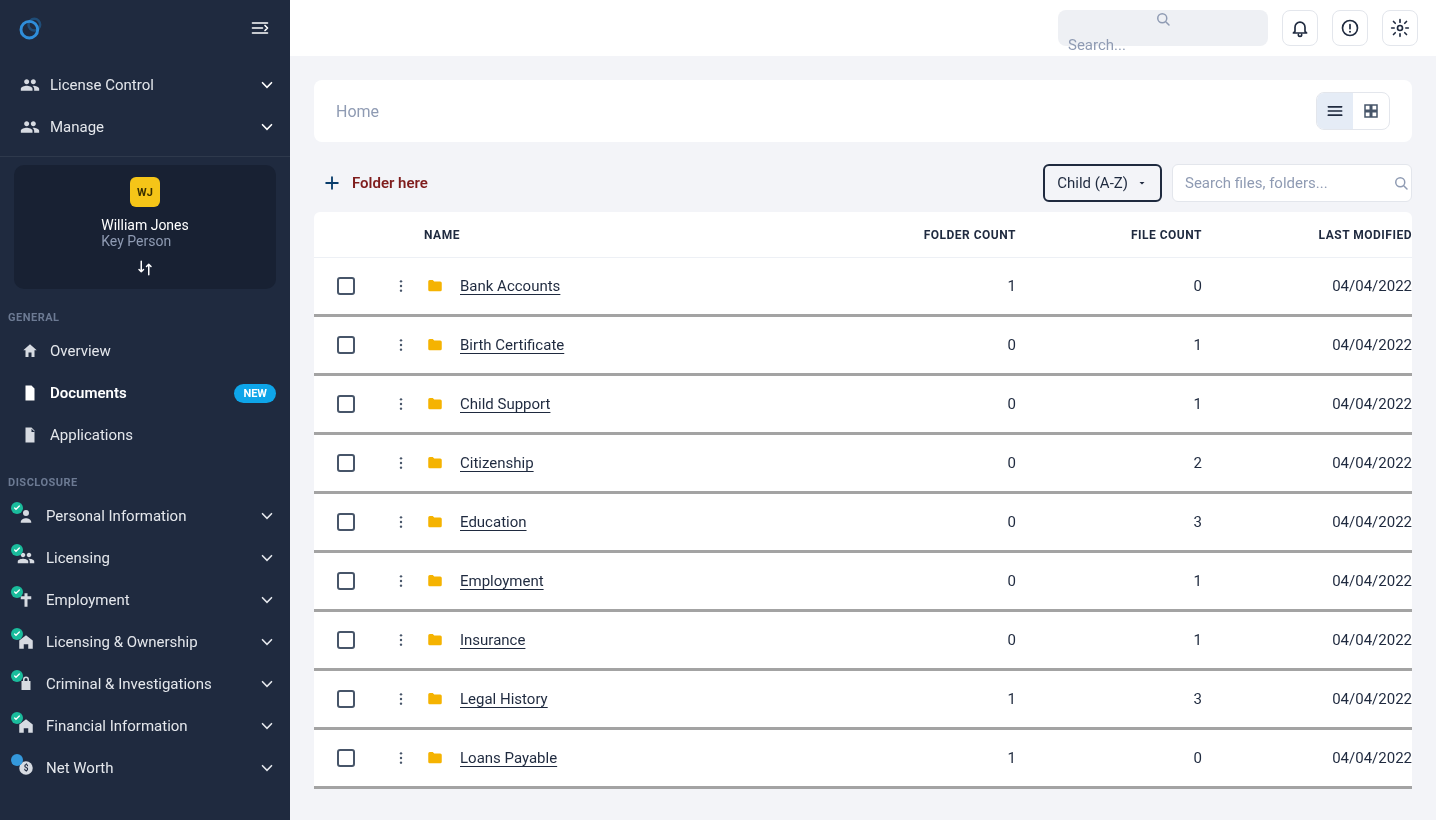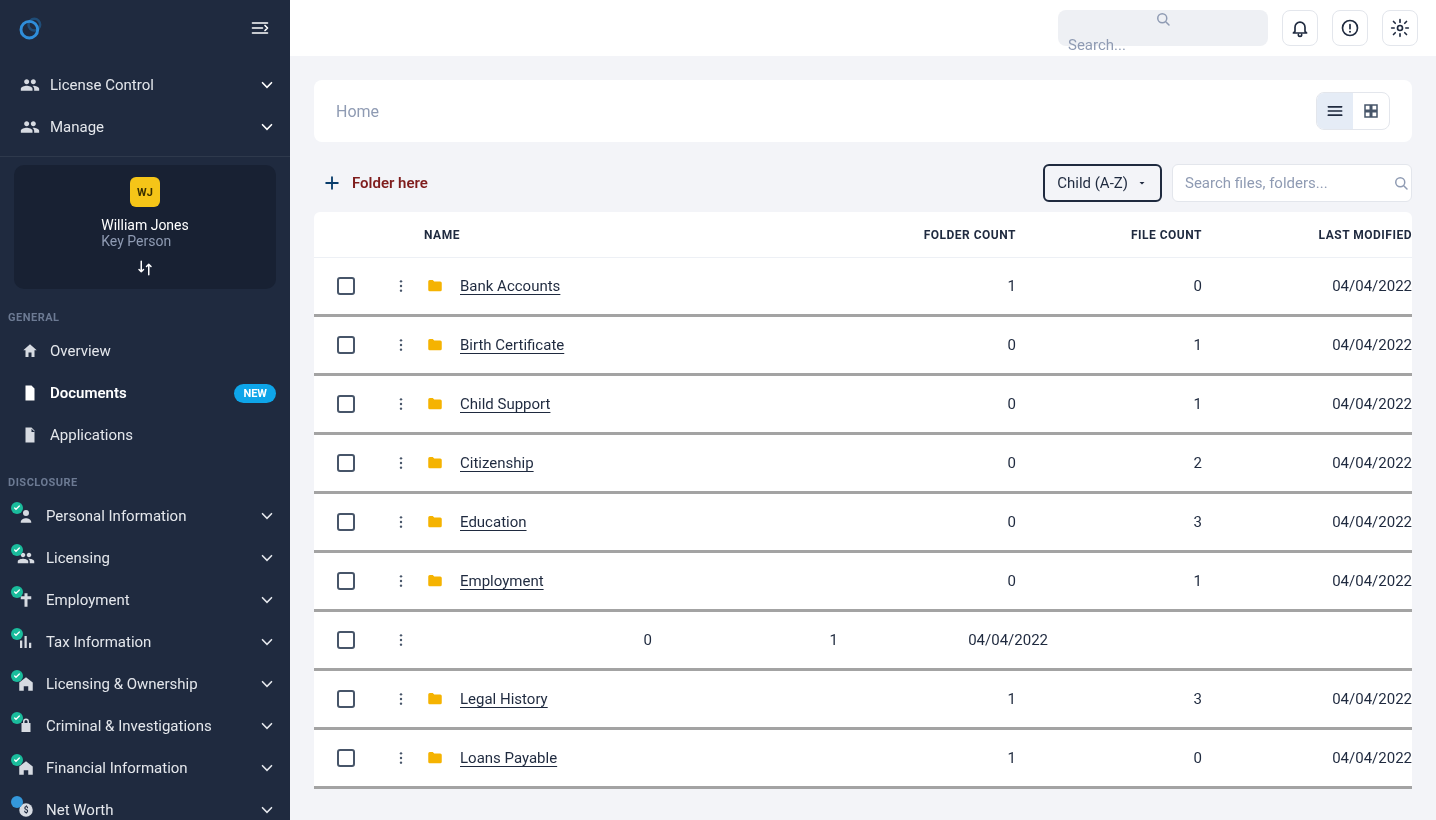--- a/index.html
+++ b/index.html
@@ -242,40 +242,20 @@
         </div>
         <div class="disclosure-item">
     <span class="disc-icon-wrap">
       <span class="disc-check">
               <svg width="8" height="8" viewBox="0 0 24 24" fill="none">
                 <path d="M5 12l4 4 10-10" stroke="#fff" stroke-width="4" stroke-linecap="round"></path>
               </svg>
             </span>
       <span style="color:#d7dbe2">
               <svg width="18" height="18" viewBox="0 0 24 24" fill="currentColor">
-                <path d="M4 20h3V10H4v10zm6 0h3V4h-3v16zm6 0h3v-7h-3v7z"></path>
-              </svg>
-            </span>
-    </span>
-    <span>Tax Information</span>
-    <span class="chevron">
-      <svg width="18" height="18" viewBox="0 0 24 24" fill="none">
-              <path d="M6 9l6 6 6-6" stroke="currentColor" stroke-width="2.2" stroke-linecap="round"></path>
-            </svg>
-    </span>
-        </div>
-        <div class="disclosure-item">
-    <span class="disc-icon-wrap">
-      <span class="disc-check">
-              <svg width="8" height="8" viewBox="0 0 24 24" fill="none">
-                <path d="M5 12l4 4 10-10" stroke="#fff" stroke-width="4" stroke-linecap="round"></path>
-              </svg>
-            </span>
-      <span style="color:#d7dbe2">
-              <svg width="18" height="18" viewBox="0 0 24 24" fill="currentColor">
                 <path d="M3 21V10l9-7 9 7v11h-6v-6H9v6H3z"></path>
               </svg>
             </span>
     </span>
     <span>Licensing &amp; Ownership</span>
     <span class="chevron">
       <svg width="18" height="18" viewBox="0 0 24 24" fill="none">
               <path d="M6 9l6 6 6-6" stroke="currentColor" stroke-width="2.2" stroke-linecap="round"></path>
             </svg>
     </span>
@@ -573,20 +553,28 @@
     <div class="col-check">
               <div class="checkbox"></div>
             </div>
     <div class="col-menu">
       <svg width="16" height="16" viewBox="0 0 24 24" fill="currentColor">
                 <circle cx="12" cy="5" r="1.8"></circle>
                 <circle cx="12" cy="12" r="1.8"></circle>
                 <circle cx="12" cy="19" r="1.8"></circle>
               </svg>
     </div>
+    <div class="col-name cell">
+      <span>
+                <svg class="folder-icon" viewBox="0 0 24 24" fill="currentColor">
+                  <path d="M3 6a2 2 0 012-2h4l2 2h8a2 2 0 012 2v9a2 2 0 01-2 2H5a2 2 0 01-2-2V6z"></path>
+                </svg>
+              </span>
+      <span class="folder-link">Insurance</span>
+    </div>
     <div class="col-folder cell">0</div>
     <div class="col-file cell">1</div>
     <div class="col-mod cell">04/04/2022</div>
           </div>
           <div class="trow">
     <div class="col-check">
               <div class="checkbox"></div>
             </div>
     <div class="col-menu">
       <svg width="16" height="16" viewBox="0 0 24 24" fill="currentColor">

